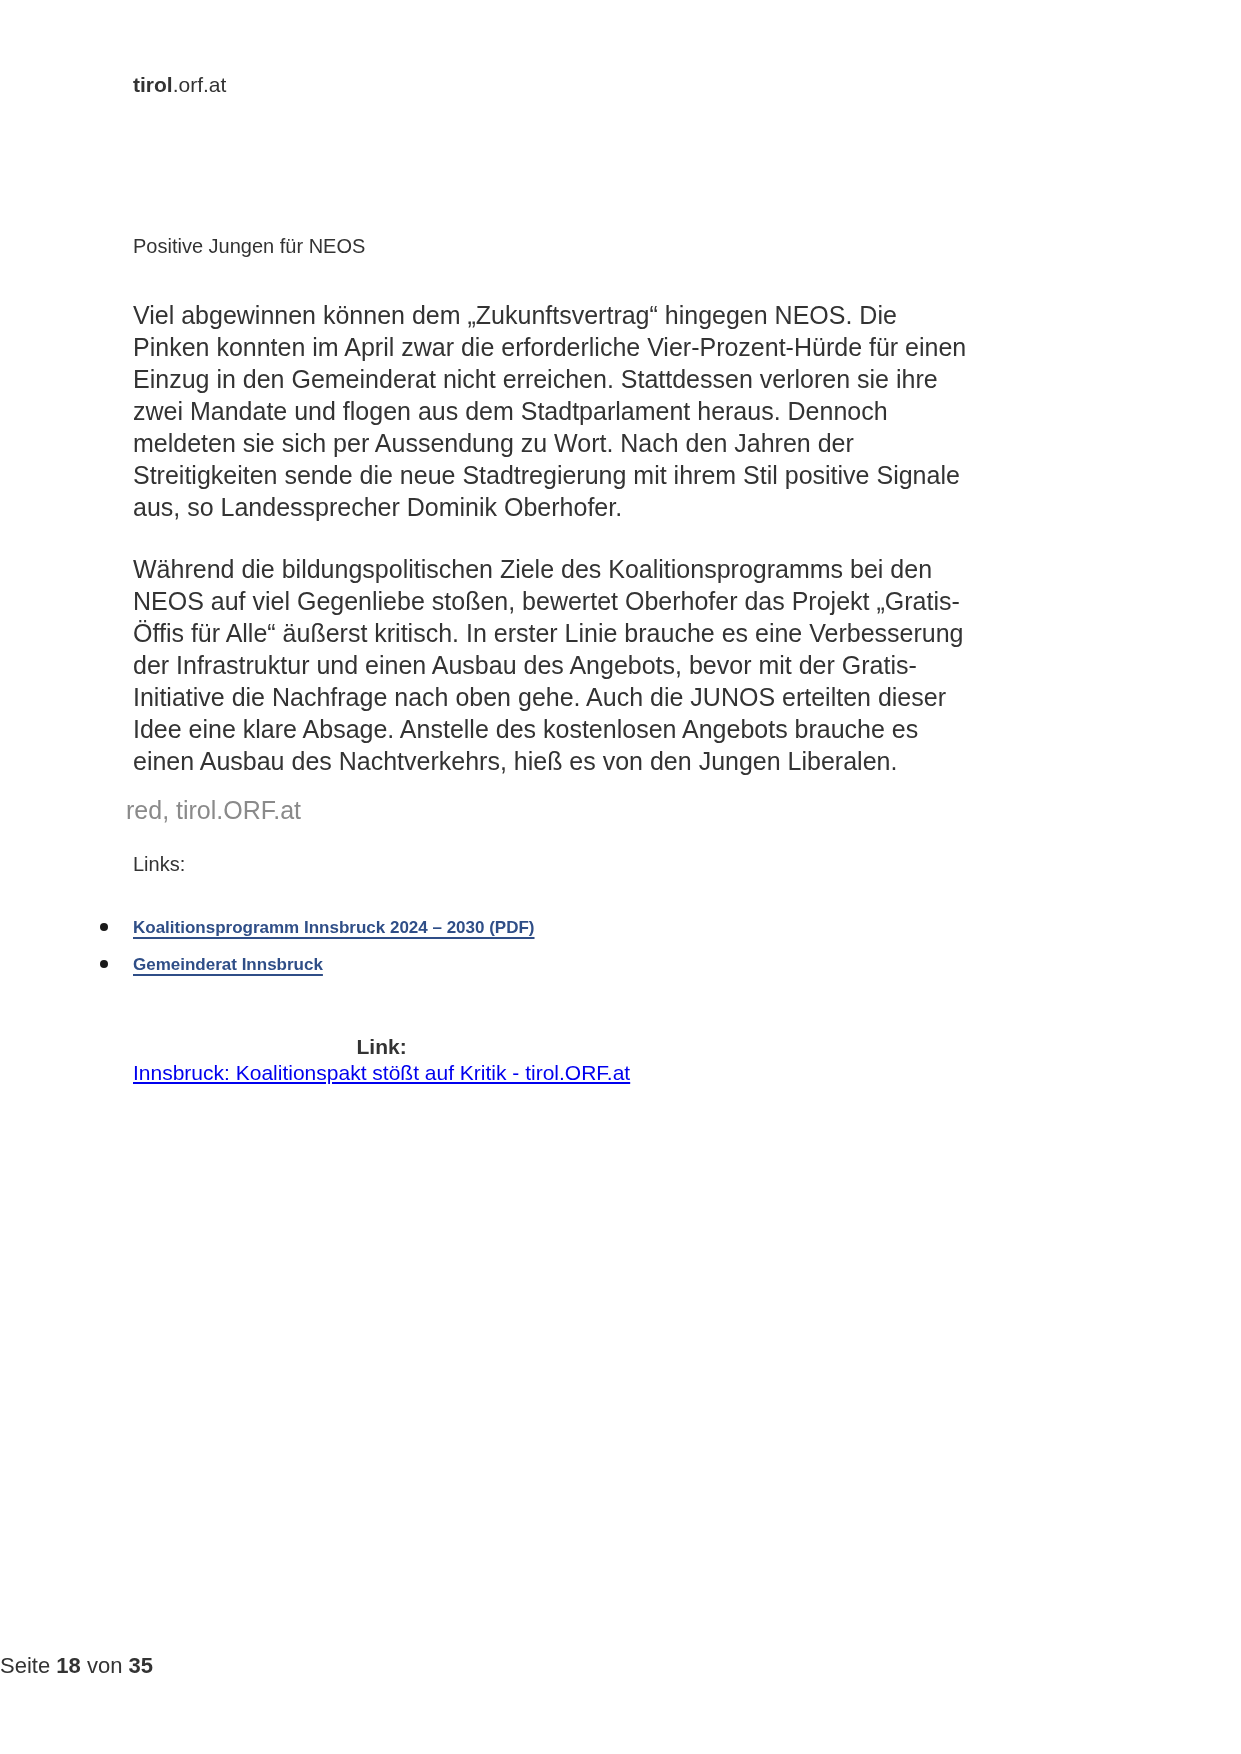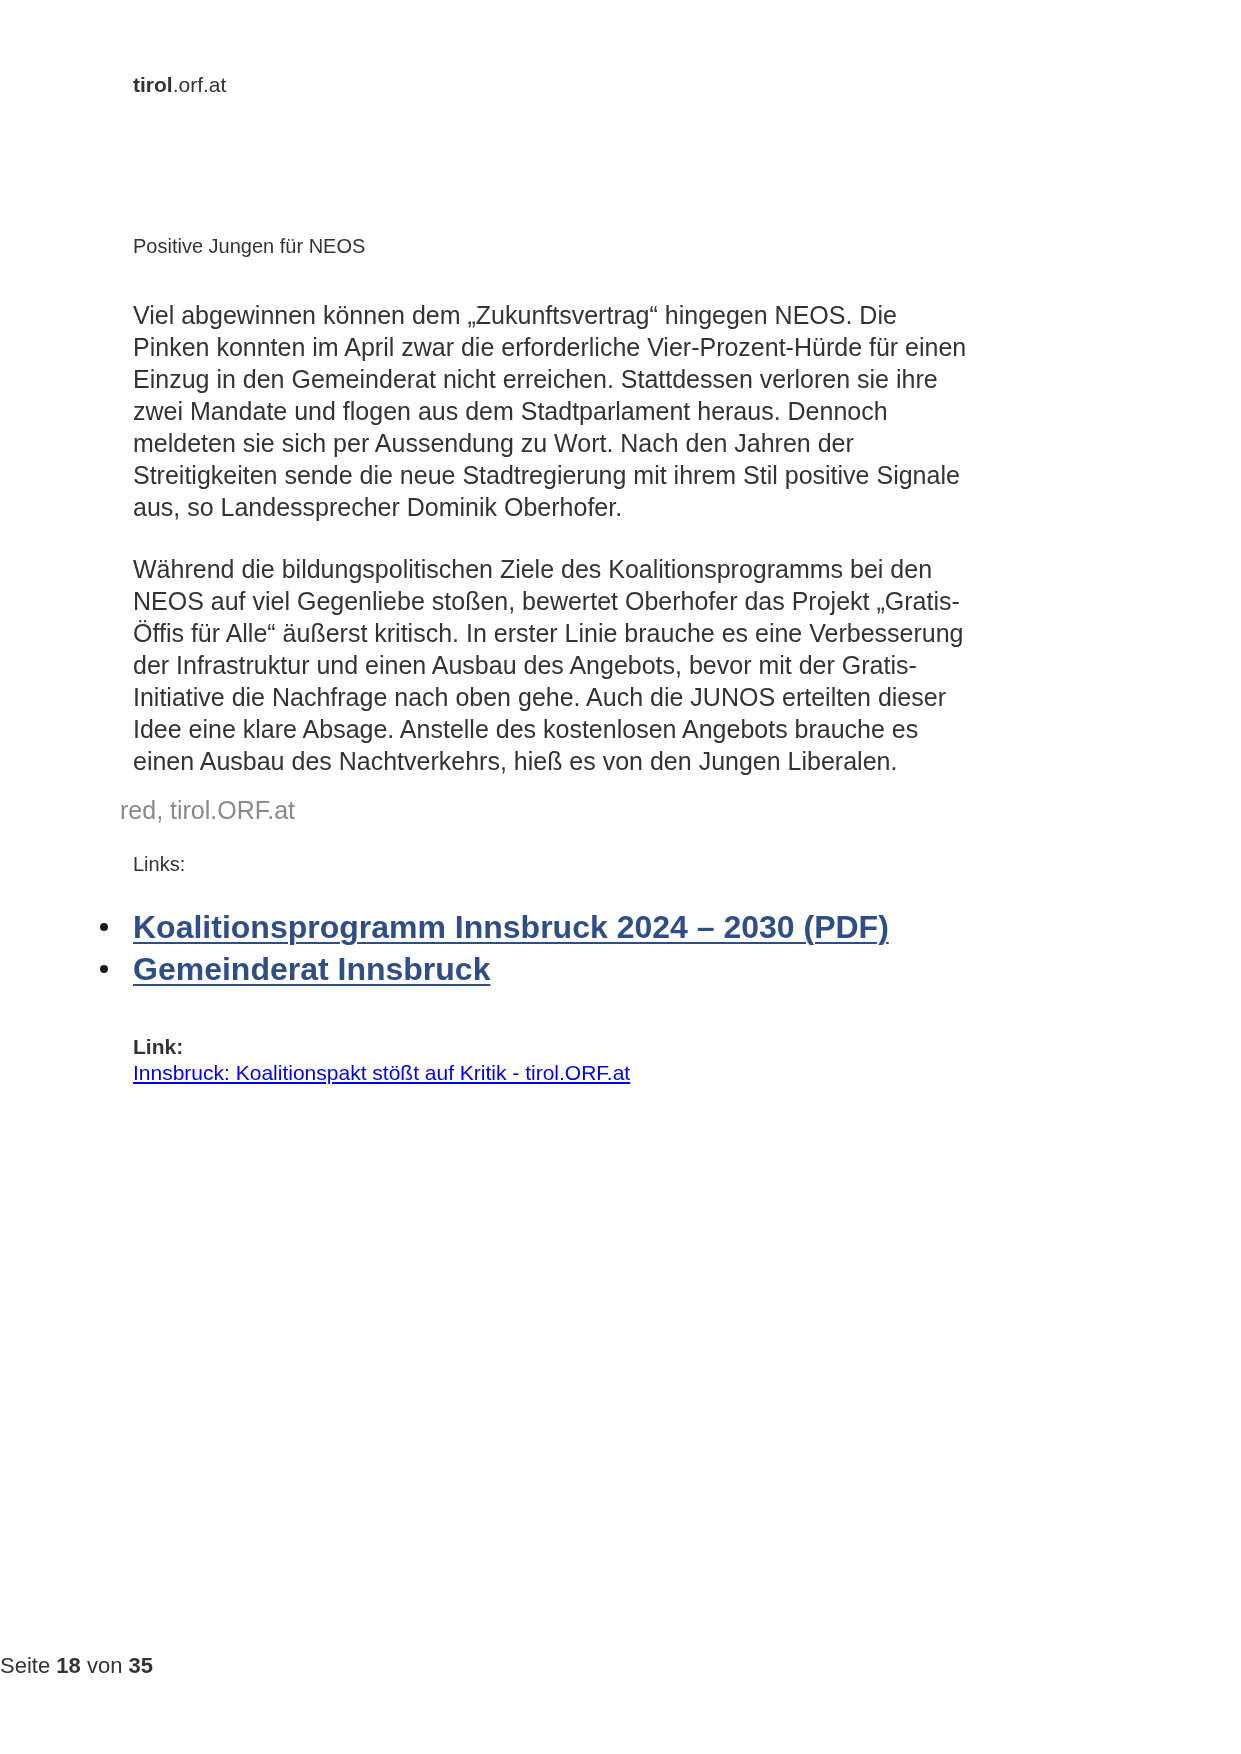--- a/index.html
+++ b/index.html
@@ -28,21 +28,21 @@
     position:absolute;left:133px;top:233px;
     font-size:20px;font-weight:400;line-height:26px;color:var(--text);
   }
   .body-para{
     position:absolute;left:133px;width:845px;
     font-size:25px;line-height:32px;color:var(--text);margin-top:12px;
   }
   .para-1{top:287px;}
   .para-2{top:541px;}
   .byline{
-    position:absolute;left:120px;top:794px;
+    position:absolute;left:126px;top:794px;
     font-size:25px;line-height:32px;color:var(--byline-gray);
   }
   .links-label{
     position:absolute;left:133px;top:852px;
     font-size:20px;line-height:25px;color:var(--text);
   }
   .link-list{
     position:absolute;left:133px;top:909px;
     list-style:none;
   }
@@ -51,30 +51,30 @@
     line-height:37px;
     white-space:nowrap;
   }
   .bullet-dot{
     position:absolute;left:-33px;top:14px;
     width:8px;height:8px;border-radius:50%;
     background:#1a1a1a;
     display:inline-block;
   }
   .list-link{
-    font-size:32px;font-weight:700;
+    font-size:17px;font-weight:700;
     color:var(--link-dark-blue);
     text-decoration:underline;
     text-decoration-thickness:2px;
     text-underline-offset:4px;
     cursor:pointer;
   }
   .source-block{
     position:absolute;left:133px;top:1034px;
-    font-size:21px;line-height:26px;
+    font-size:21px;line-height:26px;text-align:center;
   }
   .source-label{font-weight:700;color:var(--text);}
   .source-link{
     color:var(--link-blue);
     text-decoration:underline;
     cursor:pointer;
   }
   .page-footer{
     position:absolute;left:0;top:1652px;width:100%;
     font-size:22px;line-height:27px;color:var(--text);

